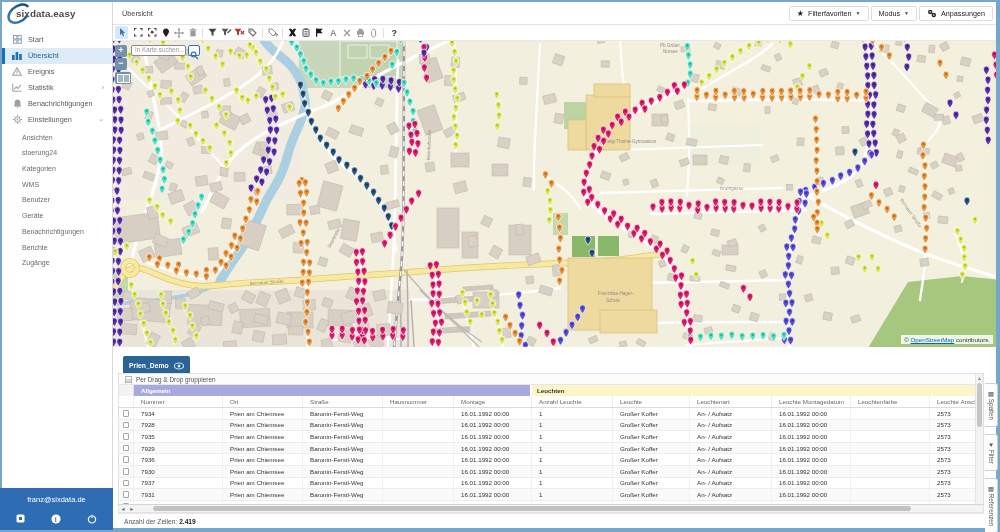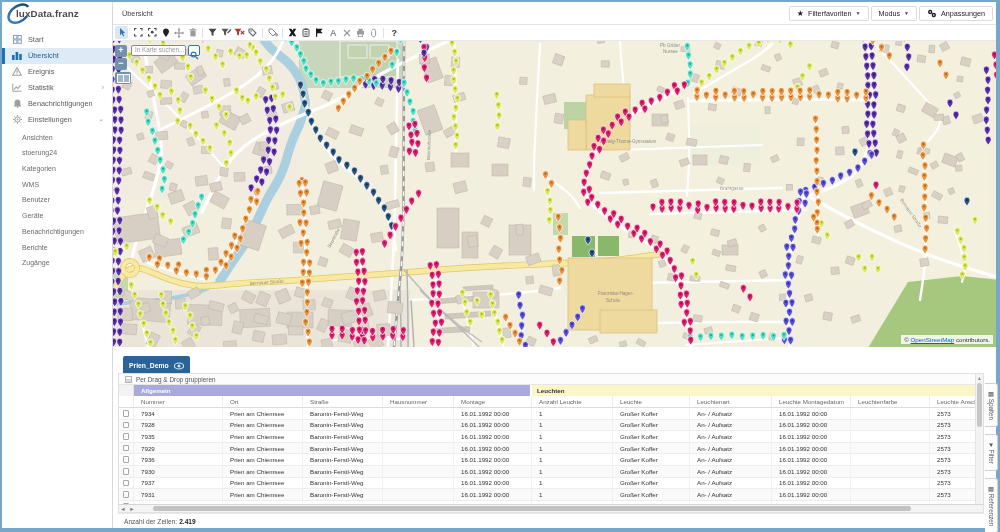--- a/index.html
+++ b/index.html
@@ -78,21 +78,21 @@
   <div class="logo">
           <svg width="110" height="30" style="position:absolute;left:0;top:0">
             <defs>
               <linearGradient id="lg" x1="0" y1="1" x2="1" y2="0">
                 <stop offset="0" stop-color="#3e84c0"></stop>
                 <stop offset="1" stop-color="#16466e"></stop>
               </linearGradient>
             </defs>
             <path d="M25.5 4.2 A 11.5 7.6 -36 1 0 24.5 14.8" fill="none" stroke="url(#lg)" stroke-width="2.5" stroke-linecap="round"></path>
           </svg>
-          <div class="logo-text">luxData.franz</div>
+          <div class="logo-text">sixdata.easy</div>
         </div>
   <div class="menu">
     <div class="mi"><span class="ic">
               <svg width="9" height="9">
                 <g fill="none" stroke="#8aa0b3" stroke-width="1">
                   <rect x="0.5" y="0.5" width="3.4" height="3.4"></rect>
                   <rect x="4.9" y="0.5" width="3.4" height="3.4"></rect>
                   <rect x="0.5" y="4.9" width="3.4" height="3.4"></rect>
                   <rect x="4.9" y="4.9" width="3.4" height="3.4"></rect>
                 </g>
@@ -146,20 +146,38 @@
   <div class="sub">
     <div class="si">Ansichten</div>
     <div class="si">stoerung24</div>
     <div class="si">Kategorien</div>
     <div class="si">WMS</div>
     <div class="si">Benutzer</div>
     <div class="si">Geräte</div>
     <div class="si">Benachrichtigungen</div>
     <div class="si">Berichte</div>
     <div class="si">Zugänge</div>
+  </div>
+  <div class="userbox">
+    <div class="mail">franz@sixdata.de</div>
+    <div class="ubicons">
+      <svg width="9" height="9">
+              <rect x="0.5" y="0.5" width="8" height="8" rx="1.5" fill="#fff"></rect>
+              <rect x="3" y="3" width="3" height="3" fill="#2e6cb3"></rect>
+            </svg>
+      <svg width="10" height="10">
+              <circle cx="5" cy="5" r="4.6" fill="#fff"></circle>
+              <text x="3.8" y="7.6" font-size="7" font-weight="bold" fill="#2e6cb3" font-family="Liberation Sans,sans-serif">i</text>
+            </svg>
+      <svg width="10" height="10">
+              <circle cx="5" cy="5.4" r="3.6" fill="none" stroke="#fff" stroke-width="1.2"></circle>
+              <line x1="5" y1="0.4" x2="5" y2="4" stroke="#2e6cb3" stroke-width="2.4"></line>
+              <line x1="5" y1="0.8" x2="5" y2="4" stroke="#fff" stroke-width="1.2"></line>
+            </svg>
+    </div>
   </div>
 </div>
 <div class="main">
 
 <div class="topbar">
   <div class="title">Übersicht</div>
   <div class="tb-buttons">
     <div class="tbb"><span class="star">★</span>Filterfavoriten<span class="chevd">▼</span></div>
     <div class="tbb">Modus<span class="chevd">▼</span></div>
     <div class="tbb"><svg width="10" height="9" style="margin-right:4px">

